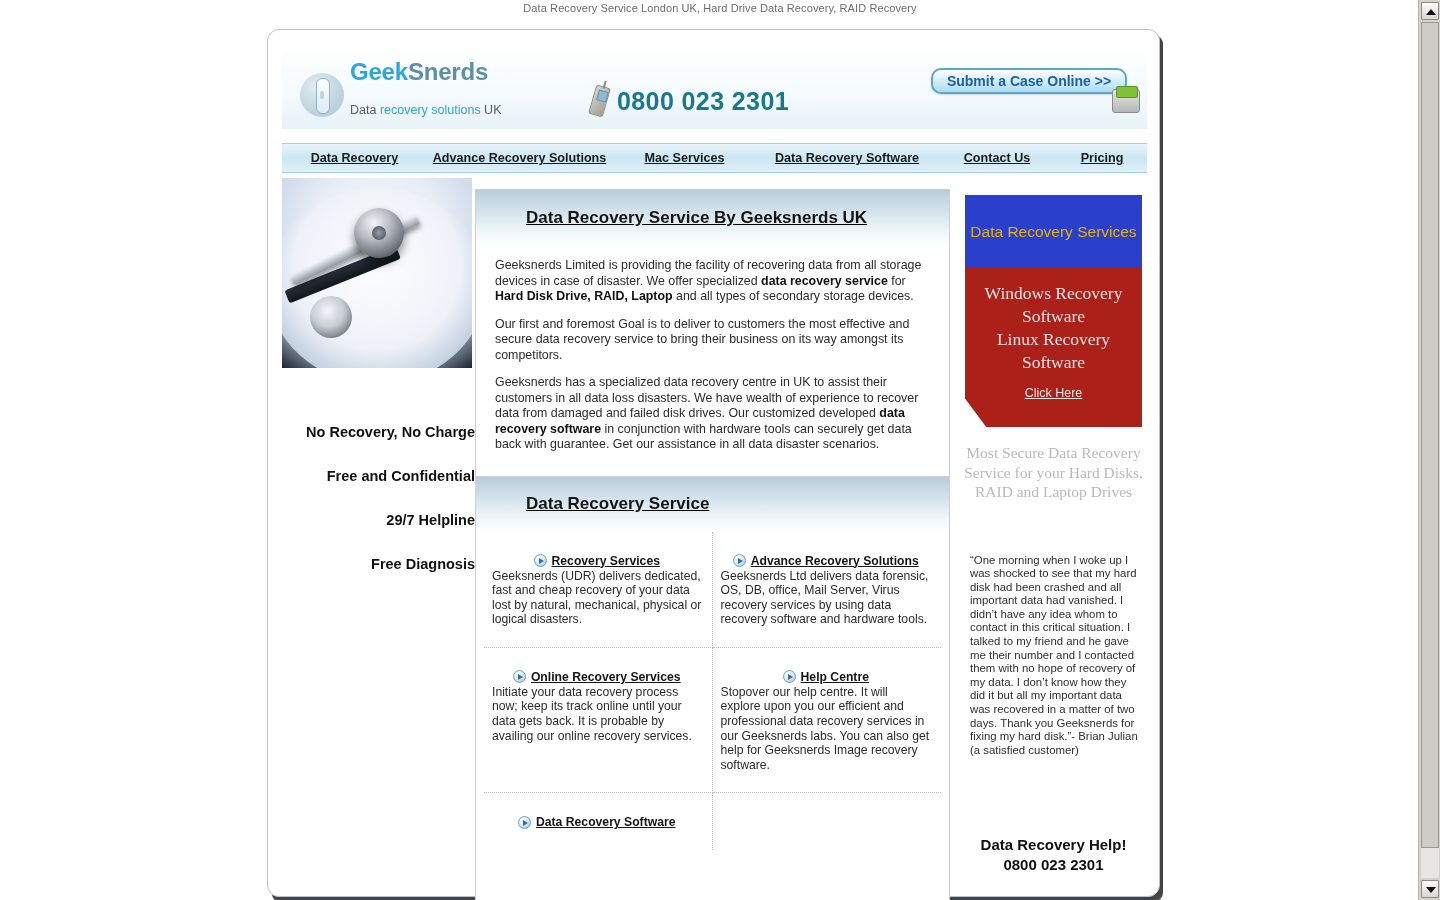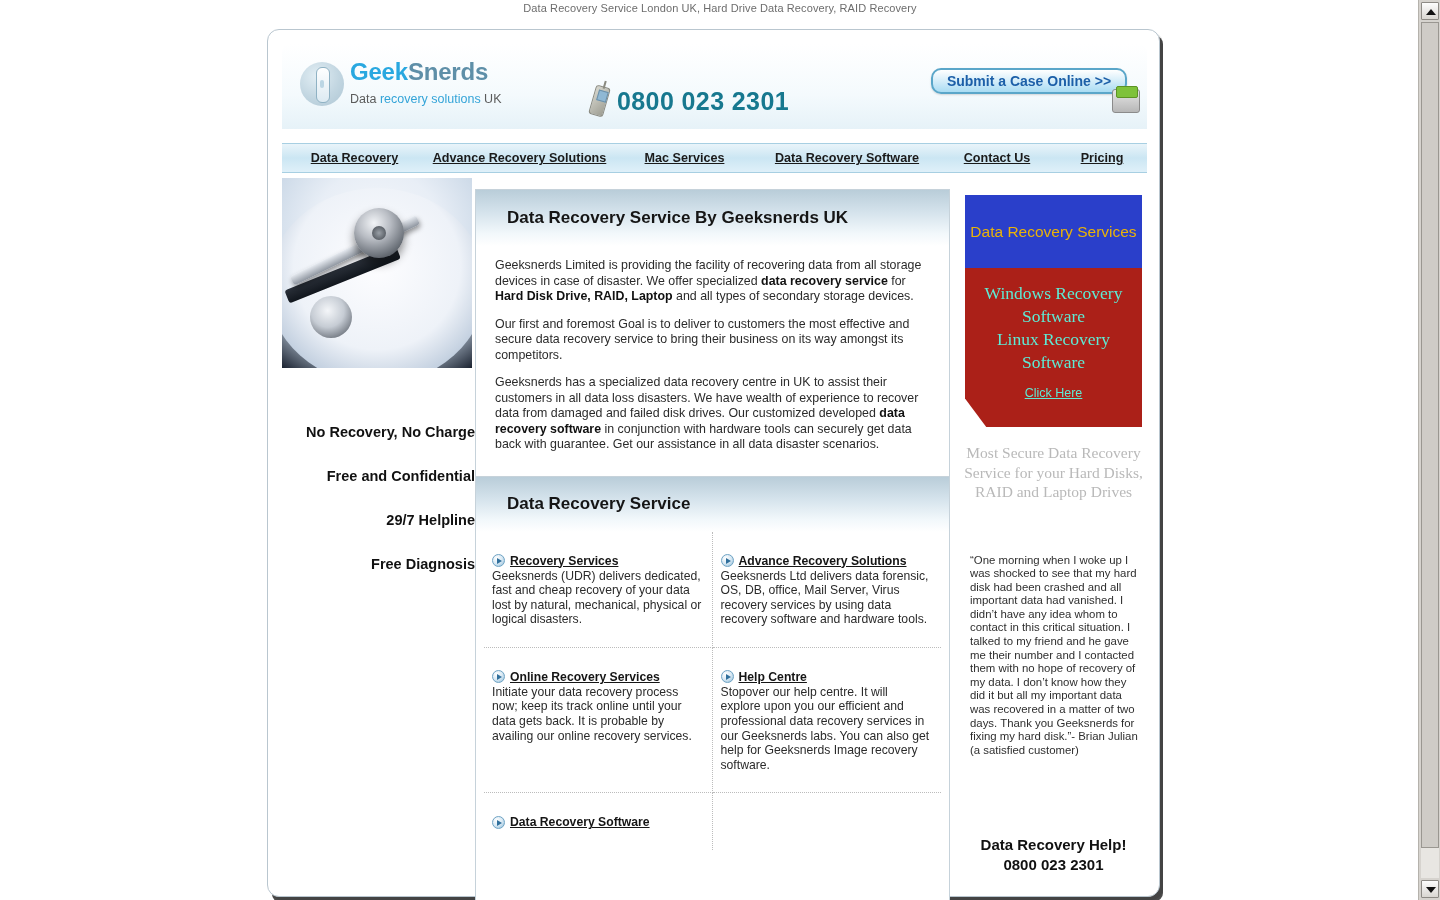--- a/index.html
+++ b/index.html
@@ -119,21 +119,21 @@
     content: "";
     position: absolute; left: 20px; top: 18px;
     width: 4px; height: 8px; border-radius: 2px;
     background: #bcd6e4;
     z-index: 2;
   }
   #logo-text { line-height: 1; }
   #logo-title { font-size: 24px; font-weight: bold; letter-spacing: -.2px; }
   #logo-title .g { color: #29a8e0; }
   #logo-title .s { color: #5e8fa8; }
-  #logo-tag { font-size: 12.5px; color: #5b5b5b; margin-top: 9px; }
+  #logo-tag { font-size: 12.5px; color: #5b5b5b; margin-top: 20px; }
   #logo-tag .hl { color: #34a4d8; }
 
   #phone-block {
     position: absolute; left: 310px; top: 42px;
     display: flex; align-items: center; gap: 10px;
   }
   #phone-icon {
     width: 15px; height: 30px;
     border-radius: 3px;
     background: linear-gradient(120deg,#d8d8cf,#9d9d92);
@@ -259,21 +259,22 @@
     border-left: 1px solid #c6d2da;
     border-right: 1px solid #c6d2da;
     border-top: 1px solid #c6d2da;
     border-bottom: 1px solid #c6d2da;
     height: 715px;
   }
   .panel-head {
     height: 56px;
     background: linear-gradient(#b9cdd9 0%, #d5e3ec 40%, #f2f8fb 78%, #ffffff 100%);
     display: flex; align-items: center;
-    padding-left: 31px;
+    padding-left: 50px;
+    text-decoration: underline;
   }
   .panel-head h2 {
     margin: 0; font-size: 17px; font-weight: bold; color: #151515;
   }
   #intro-body { padding: 12px 20px 10px 19px; }
   #intro-body p {
     margin: 0 0 12px 0;
     font-size: 12.4px; line-height: 15.5px; color: #2b2b2b;
   }
   #intro-body p:last-child { margin-bottom: 0; }
@@ -286,21 +287,21 @@
     grid-template-columns: 1fr 1fr;
     padding: 0 8px;
   }
   .svc-cell {
     padding: 22px 10px 20px 8px;
     border-bottom: 1px dotted #bcbcbc;
     border-right: 1px dotted #bcbcbc;
   }
   .svc-cell:nth-child(2n) { border-right: none; }
   .svc-cell:nth-child(5), .svc-cell:nth-child(6) { border-bottom: none; }
-  .svc-title-row { display: flex; align-items: center; gap: 5px; margin-bottom: 1px; }
+  .svc-title-row { display: flex; align-items: center; gap: 5px; margin-bottom: 1px; justify-content: center; }
   .svc-bullet {
     width: 13px; height: 13px; border-radius: 50%;
     background: radial-gradient(circle at 35% 30%, #ffffff, #d9e9f4 50%, #8ab9d6 100%);
     border: 1px solid #6ea3c4; flex: 0 0 auto;
     position: relative;
   }
   .svc-bullet::after {
     content: ""; position: absolute; left: 4px; top: 3px;
     width: 0; height: 0;
     border-top: 3.5px solid transparent; border-bottom: 3.5px solid transparent;
@@ -320,21 +321,21 @@
     width: 177px; height: 73px; margin: 6px auto 0;
     background: #2a3fca;
     color: #eab308;
     display: flex; align-items: center; justify-content: center;
     text-align: center; font-size: 15.5px; line-height: 21px;
     cursor: pointer;
   }
   #sw-banner {
     width: 177px; margin: 0 auto;
     background: #ab2018;
-    color: #5eead4;
+    color: #e5e5e5;
     text-align: center;
     padding: 14px 6px 22px 6px;
     font-family: "Liberation Serif", serif;
     font-size: 17.5px; line-height: 23px;
     cursor: pointer;
     clip-path: polygon(0 0, 100% 0, 100% 100%, 12% 100%, 0 82%);
   }
   #sw-click {
     font-family: "Liberation Sans", sans-serif;
     font-size: 12.5px; text-decoration: underline;

